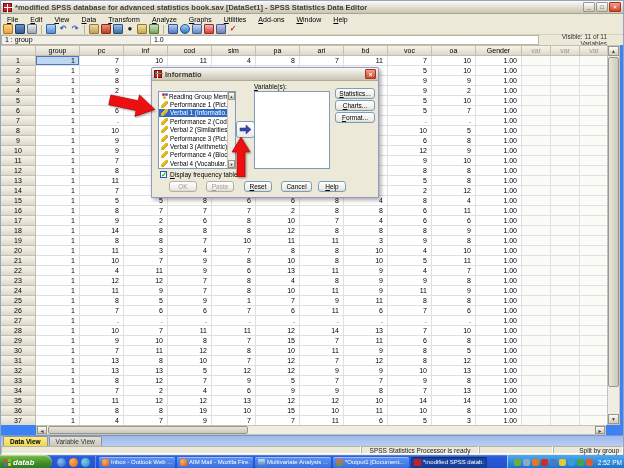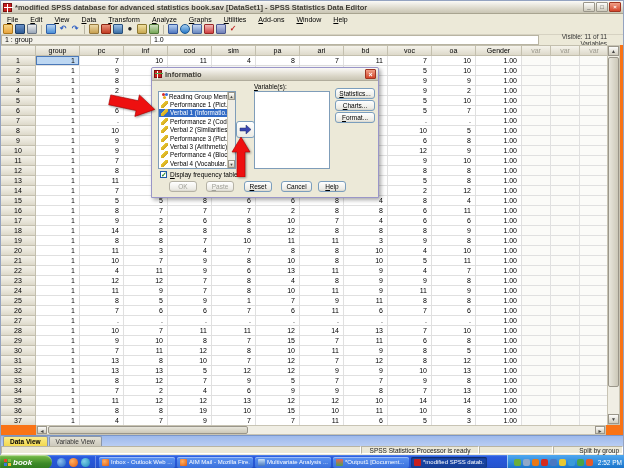--- a/index.html
+++ b/index.html
@@ -1,18 +1,18 @@
 <!DOCTYPE html>
 <html><head>
 <meta charset="utf-8">
 <style>
   * { box-sizing: border-box; margin: 0; padding: 0; }
   html,body { width:624px; height:468px; overflow:hidden; }
   body { font-family:"Liberation Sans", sans-serif; background:#ECE9D8; }
-  #win { position:relative; width:624px; height:468px; border:1px solid #94A3C0; background:#f97316; }
+  #win { position:relative; width:624px; height:468px; border:1px solid #94A3C0; background:#3b82f6; }
 
   
   .titlebar { position:absolute; left:0; top:0; width:100%; height:13px;
     background:linear-gradient(#FBFAF7,#D8D4C5 70%,#C9C5B4); border-bottom:1px solid #A8A490;
     display:flex; align-items:center; padding:0 2px; }
   .appicon { width:9px; height:9px; background:#C81E1E; border:1px solid #7A0F0F; position:relative; flex:0 0 auto; }
   .appicon:before { content:""; position:absolute; left:3px; top:0; width:1px; height:9px; background:#fff; }
   .appicon:after { content:""; position:absolute; left:0; top:3px; width:9px; height:1px; background:#fff; }
   .titletext { font-size:7.5px; font-weight:bold; color:#3E3C35; margin-left:3px; white-space:nowrap; overflow:hidden; flex:1; }
   .winbtns { display:flex; gap:1px; }
@@ -981,21 +981,21 @@
   </div>
 
   <div class="taskbar">
     <div class="startbtn">
       <span class="flag">
           <i></i>
           <i></i>
           <i></i>
           <i></i>
         </span>
-      <span class="startlabel">book</span>
+      <span class="startlabel">datab</span>
     </div>
     <div class="qlaunch" id="qlaunch">
         <div class="qicon q-ie-icon"></div>
         <div class="qicon q-firefox-icon"></div>
         <div class="qicon q-browser-icon"></div>
       </div>
     <div class="taskbtns" id="taskbtns">
         <div class="taskbtn">
           <div class="ticon t-firefox-icon"></div>
           <span class="tlabel">Inbox - Outlook Web ...</span>

